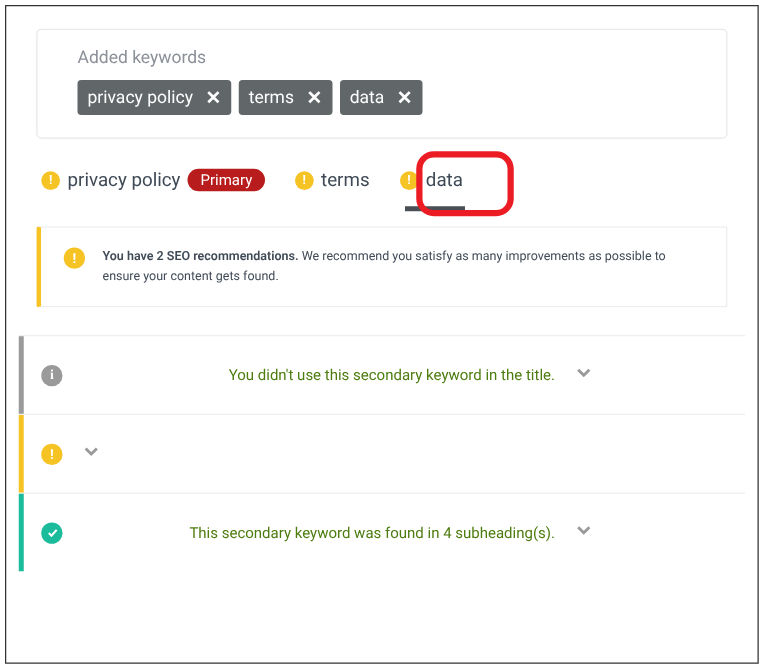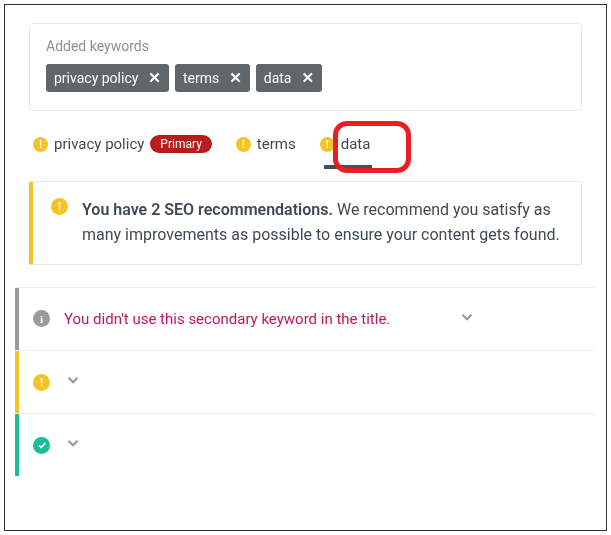--- a/index.html
+++ b/index.html
@@ -12,21 +12,21 @@
       color: #3f4a56;
     }
     .outer {
       border: 1px solid #333;
       padding: 18px 10px 10px 10px;
       height: 100%;
     }
     .card {
       border: 1px solid #e8e8e8;
       border-radius: 4px;
-      padding: 14px 18px 18px 16px;
+      padding: 14px 18px 18px 32px;
       margin: 0 14px 18px 14px;
     }
     .added-label {
       color: #8a8f98;
       font-size: 14px;
       margin-bottom: 10px;
     }
     .chips {
       display: flex;
       gap: 6px;
@@ -104,21 +104,21 @@
       border: 1px solid #e8e8e8;
       border-left: 4px solid #f6c325;
       border-radius: 2px;
       margin: 22px 14px 22px 14px;
       padding: 16px 18px;
       display: flex;
       gap: 14px;
       align-items: flex-start;
     }
     .rec-text {
-      font-size: 16px;
+      font-size: 10px;
       line-height: 1.55;
       color: #3f4a56;
     }
     .rec-text .bold { font-weight: 600; }
     .acc-item {
       display: flex;
       align-items: center;
       padding: 20px 20px 20px 14px;
       gap: 14px;
       border-top: 1px solid #eee;
@@ -126,24 +126,25 @@
     .acc-bar {
       width: 4px;
       align-self: stretch;
       margin: -20px 0 -20px -14px;
     }
     .acc-bar.gray { background: #9a9a9a; }
     .acc-bar.yellow { background: #f6c325; }
     .acc-bar.green { background: #1bbc9b; }
     .acc-text {
       flex: 1;
-      font-size: 15px;
-      color: #be185d;
+      font-size: 12px;
+      color: #4d7c0f;
       line-height: 1.5;
       max-width: 380px;
+      text-align: right;
     }
     .chevron {
       color: #9a9a9a;
       cursor: pointer;
       flex-shrink: 0;
     }
     .chevron svg { width: 18px; height: 18px; }
     .icon-dot-med {
       width: 17px;
       height: 17px;
@@ -242,20 +243,21 @@
     </span>
   </div>
 
   <div class="acc-item">
     <div class="acc-bar green"></div>
     <span class="icon-dot-med green">
       <svg viewBox="0 0 24 24" fill="none" stroke="#fff" stroke-width="4">
           <polyline points="5 13 10 18 20 7"></polyline>
         </svg>
     </span>
+    <div class="acc-text">This secondary keyword was found in 4 subheading(s).</div>
     <span class="chevron">
       <svg viewBox="0 0 24 24" fill="none" stroke="currentColor" stroke-width="3">
           <polyline points="6 9 12 15 18 9"></polyline>
         </svg>
     </span>
   </div>
 
 </div>
 
 </body></html>

